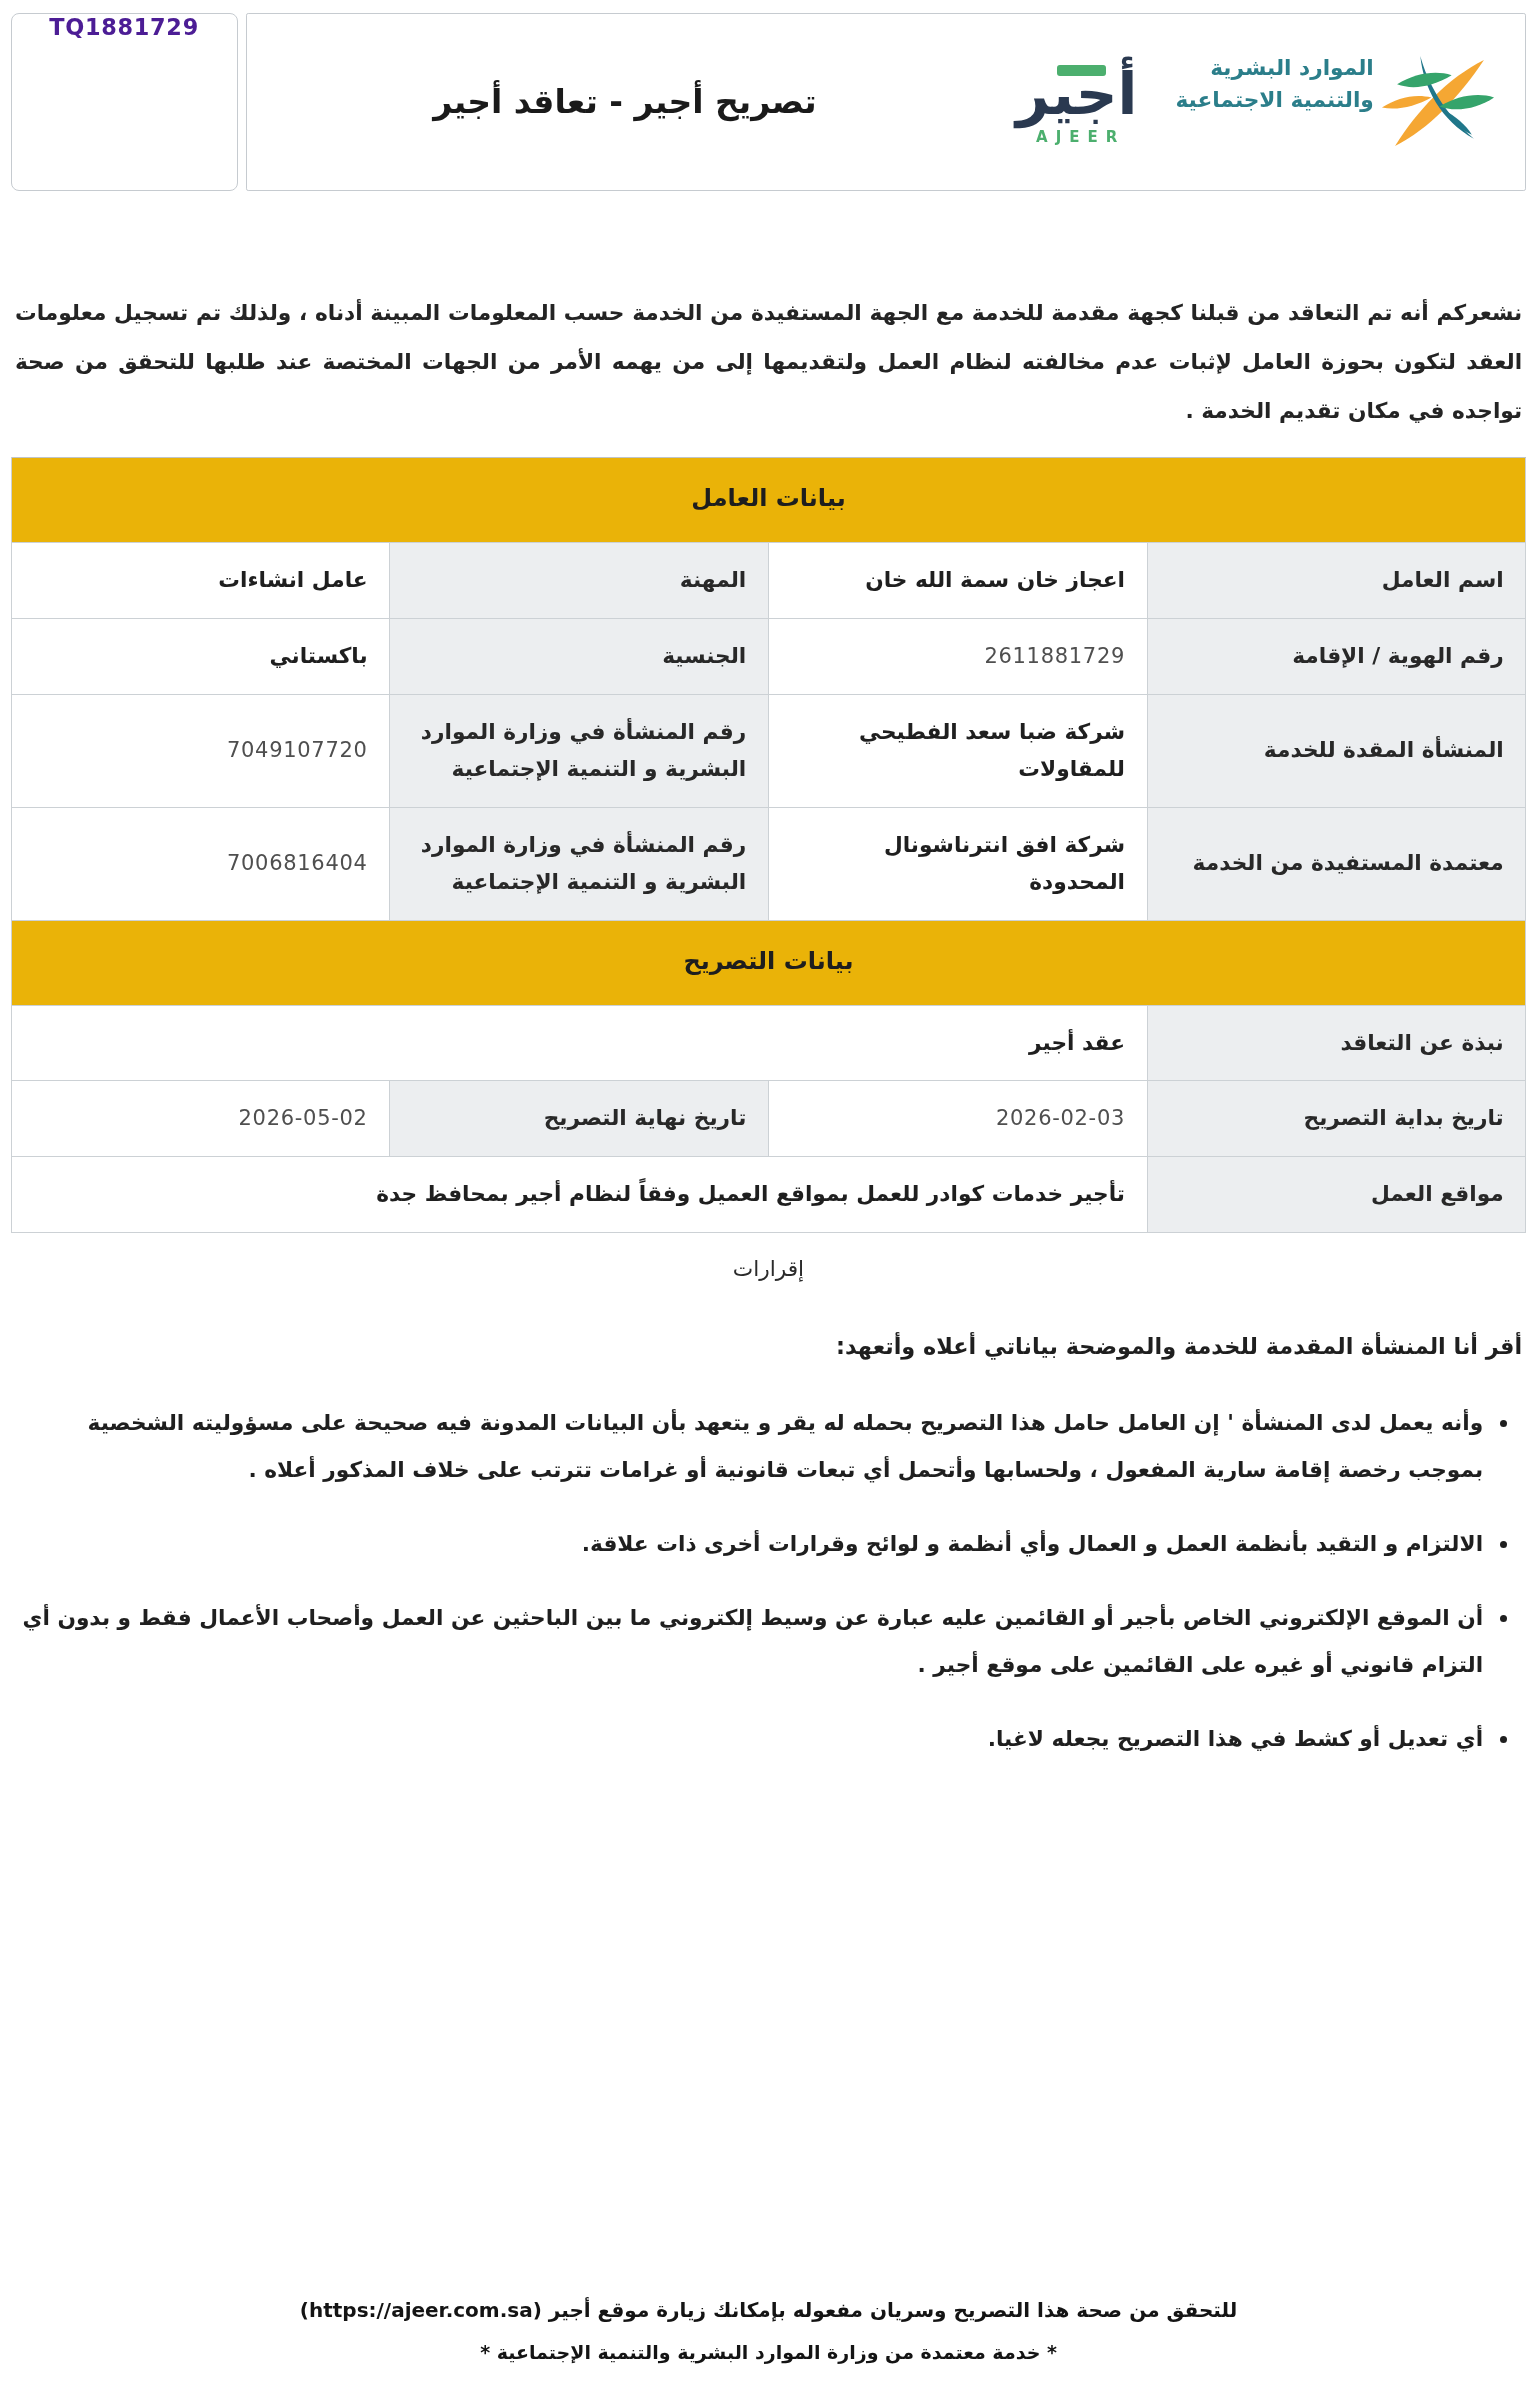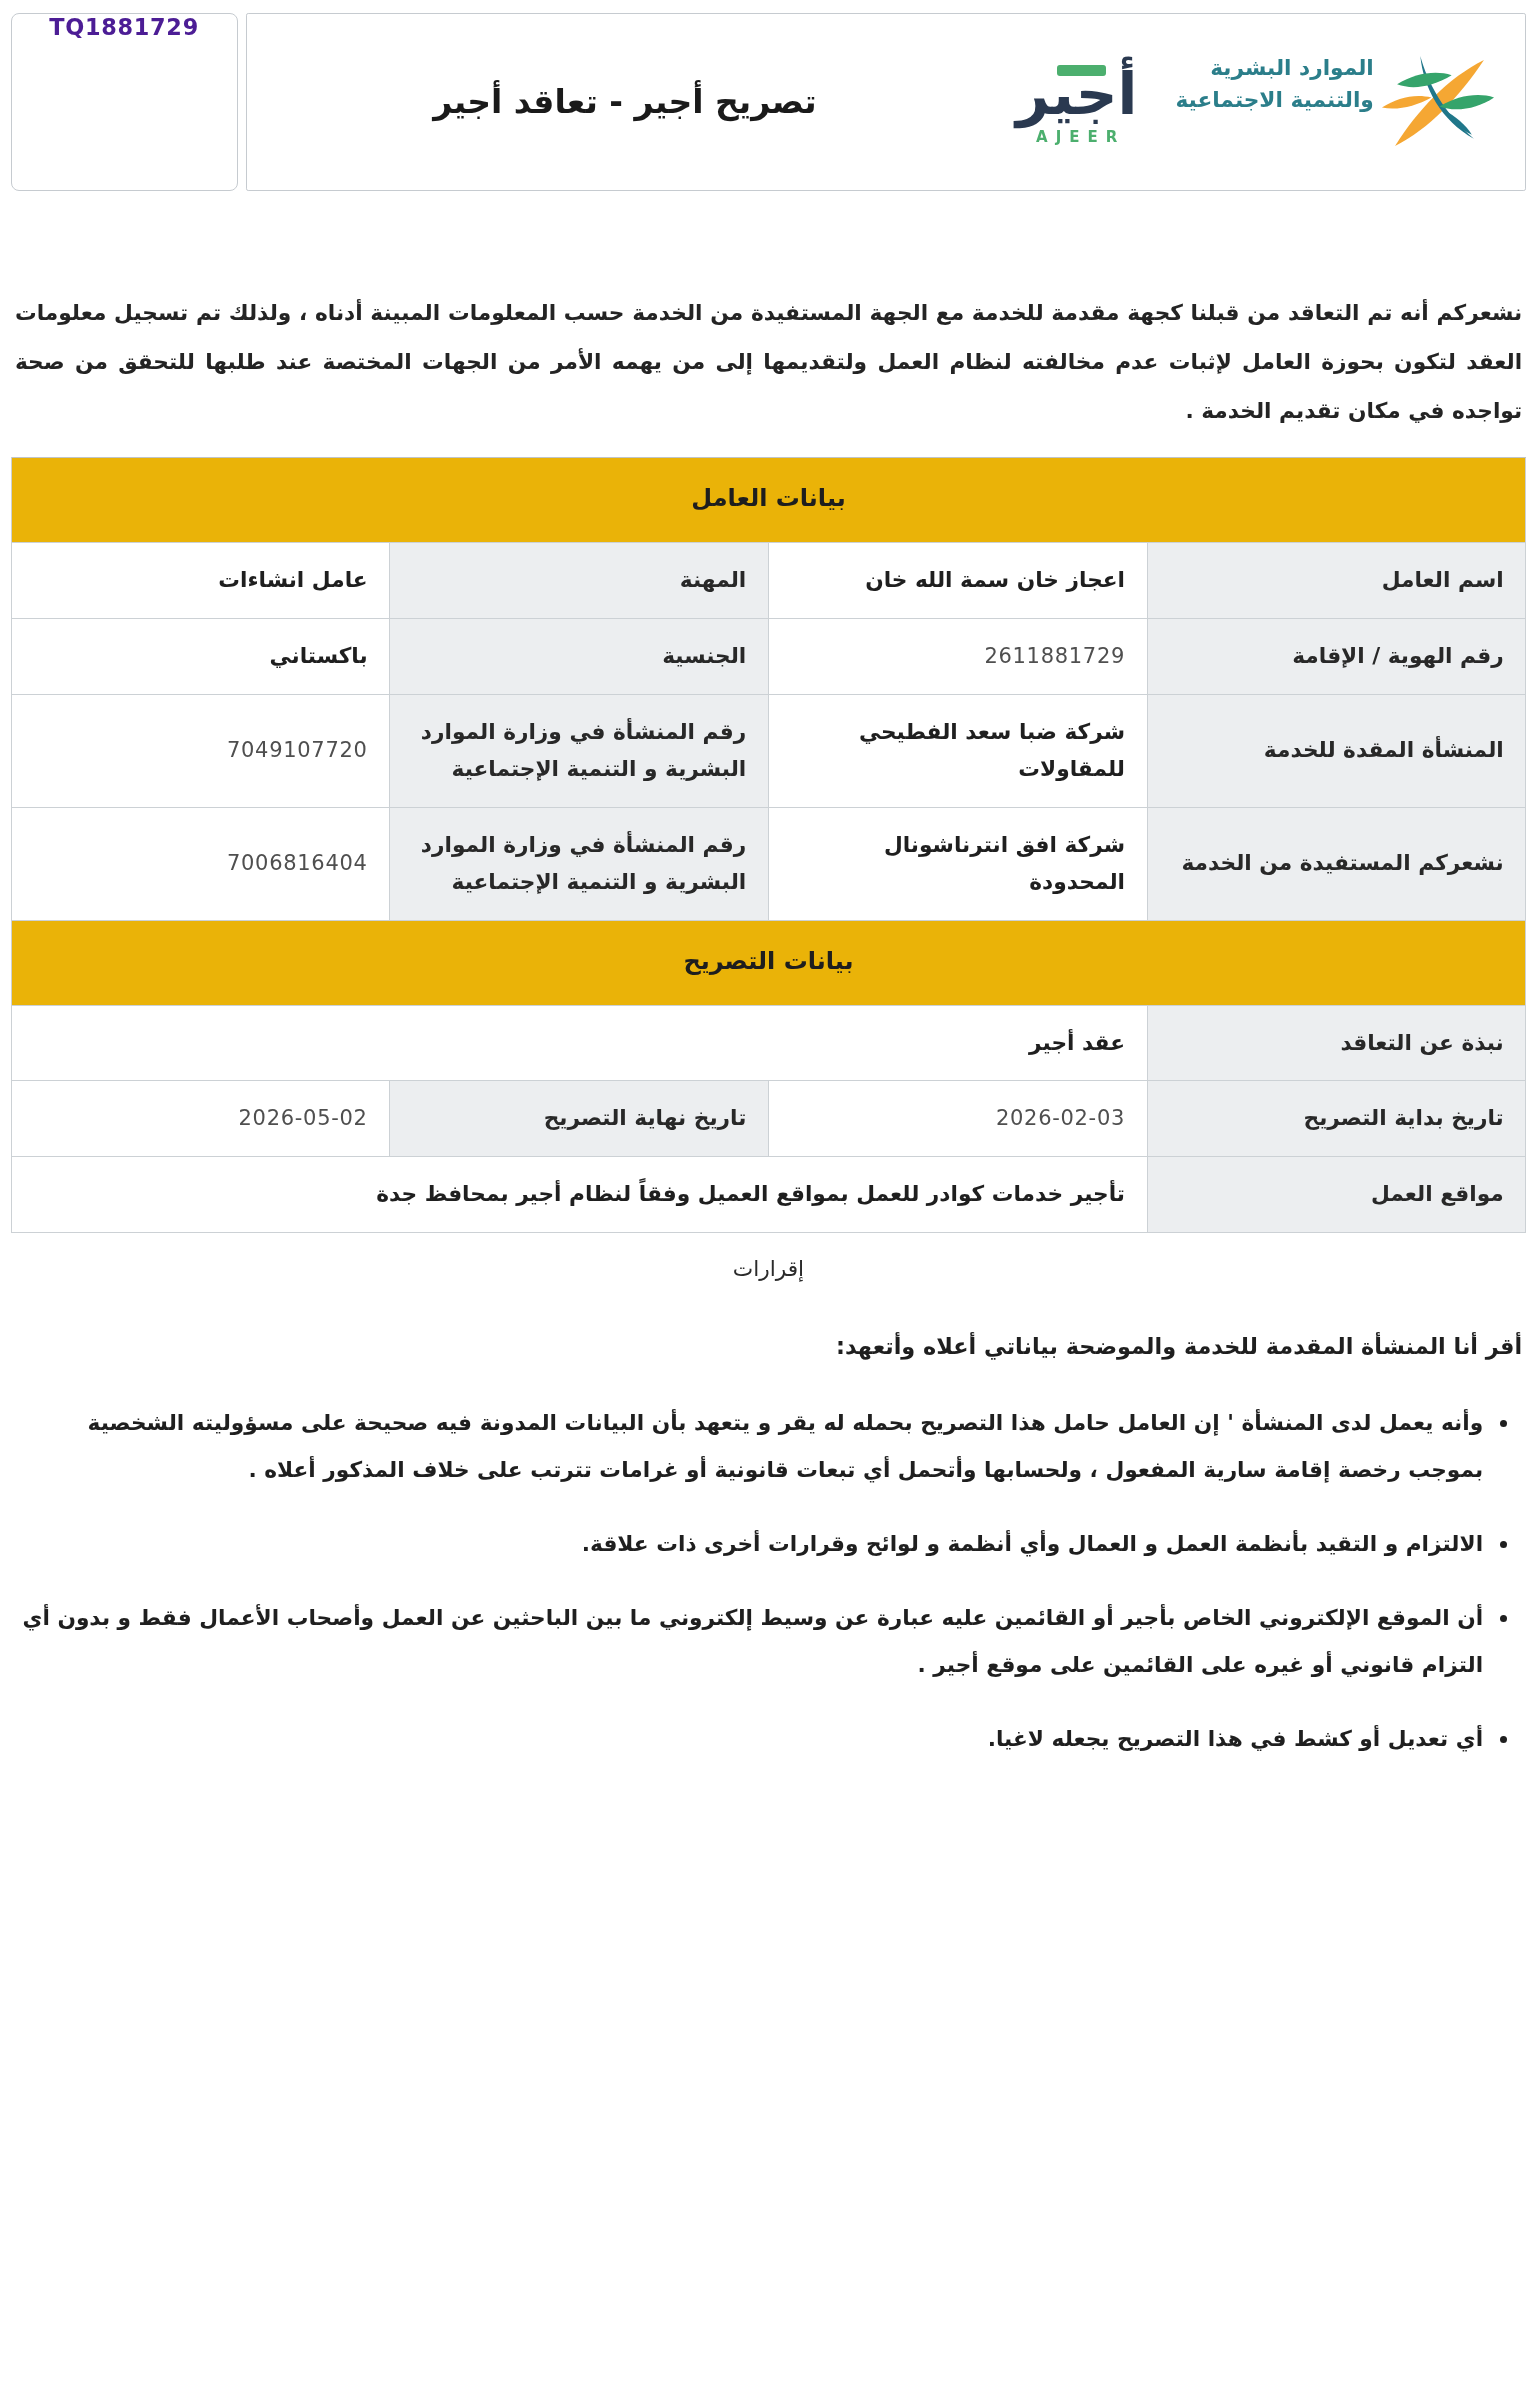--- a/index.html
+++ b/index.html
@@ -127,21 +127,21 @@
       </tr>
 
       <tr>
         <td class="lbl">المنشأة المقدة للخدمة</td>
         <td class="val">شركة ضبا سعد الفطيحي للمقاولات</td>
         <td class="lbl">رقم المنشأة في وزارة الموارد البشرية و التنمية الإجتماعية</td>
         <td class="val num">7049107720</td>
       </tr>
 
       <tr>
-        <td class="lbl">نشعركم المستفيدة من الخدمة</td>
+        <td class="lbl">معتمدة المستفيدة من الخدمة</td>
         <td class="val">شركة افق انترناشونال المحدودة</td>
         <td class="lbl">رقم المنشأة في وزارة الموارد البشرية و التنمية الإجتماعية</td>
         <td class="val num">7006816404</td>
       </tr>
 
       <tr>
         <td class="band" colspan="4">بيانات التصريح</td>
       </tr>
       <tr>
         <td class="lbl">نبذة عن التعاقد</td>
@@ -162,15 +162,19 @@
 
   <div class="decl-title">إقرارات</div>
   <p class="decl-intro">أقر أنا المنشأة المقدمة للخدمة والموضحة بياناتي أعلاه وأتعهد:</p>
   <ul class="decl-list">
     <li>وأنه يعمل لدى المنشأة ' إن العامل حامل هذا التصريح بحمله له يقر و يتعهد بأن البيانات المدونة فيه صحيحة على مسؤوليته الشخصية بموجب رخصة إقامة سارية المفعول ، ولحسابها وأتحمل أي تبعات قانونية أو غرامات تترتب على خلاف المذكور أعلاه .</li>
     <li>الالتزام و التقيد بأنظمة العمل و العمال وأي أنظمة و لوائح وقرارات أخرى ذات علاقة.</li>
     <li>أن الموقع الإلكتروني الخاص بأجير أو القائمين عليه عبارة عن وسيط إلكتروني ما بين الباحثين عن العمل وأصحاب الأعمال فقط و بدون أي التزام قانوني أو غيره على القائمين على موقع أجير .</li>
     <li>أي تعديل أو كشط في هذا التصريح يجعله لاغيا.</li>
   </ul>
 
+  <div class="footer">
+    <div class="footer-line1">للتحقق من صحة هذا التصريح وسريان مفعوله بإمكانك زيارة موقع أجير (https://ajeer.com.sa)</div>
+    <div class="footer-line2">* خدمة معتمدة من وزارة الموارد البشرية والتنمية الإجتماعية *</div>
+  </div>
 
 </div>
 
 
 </body></html>

